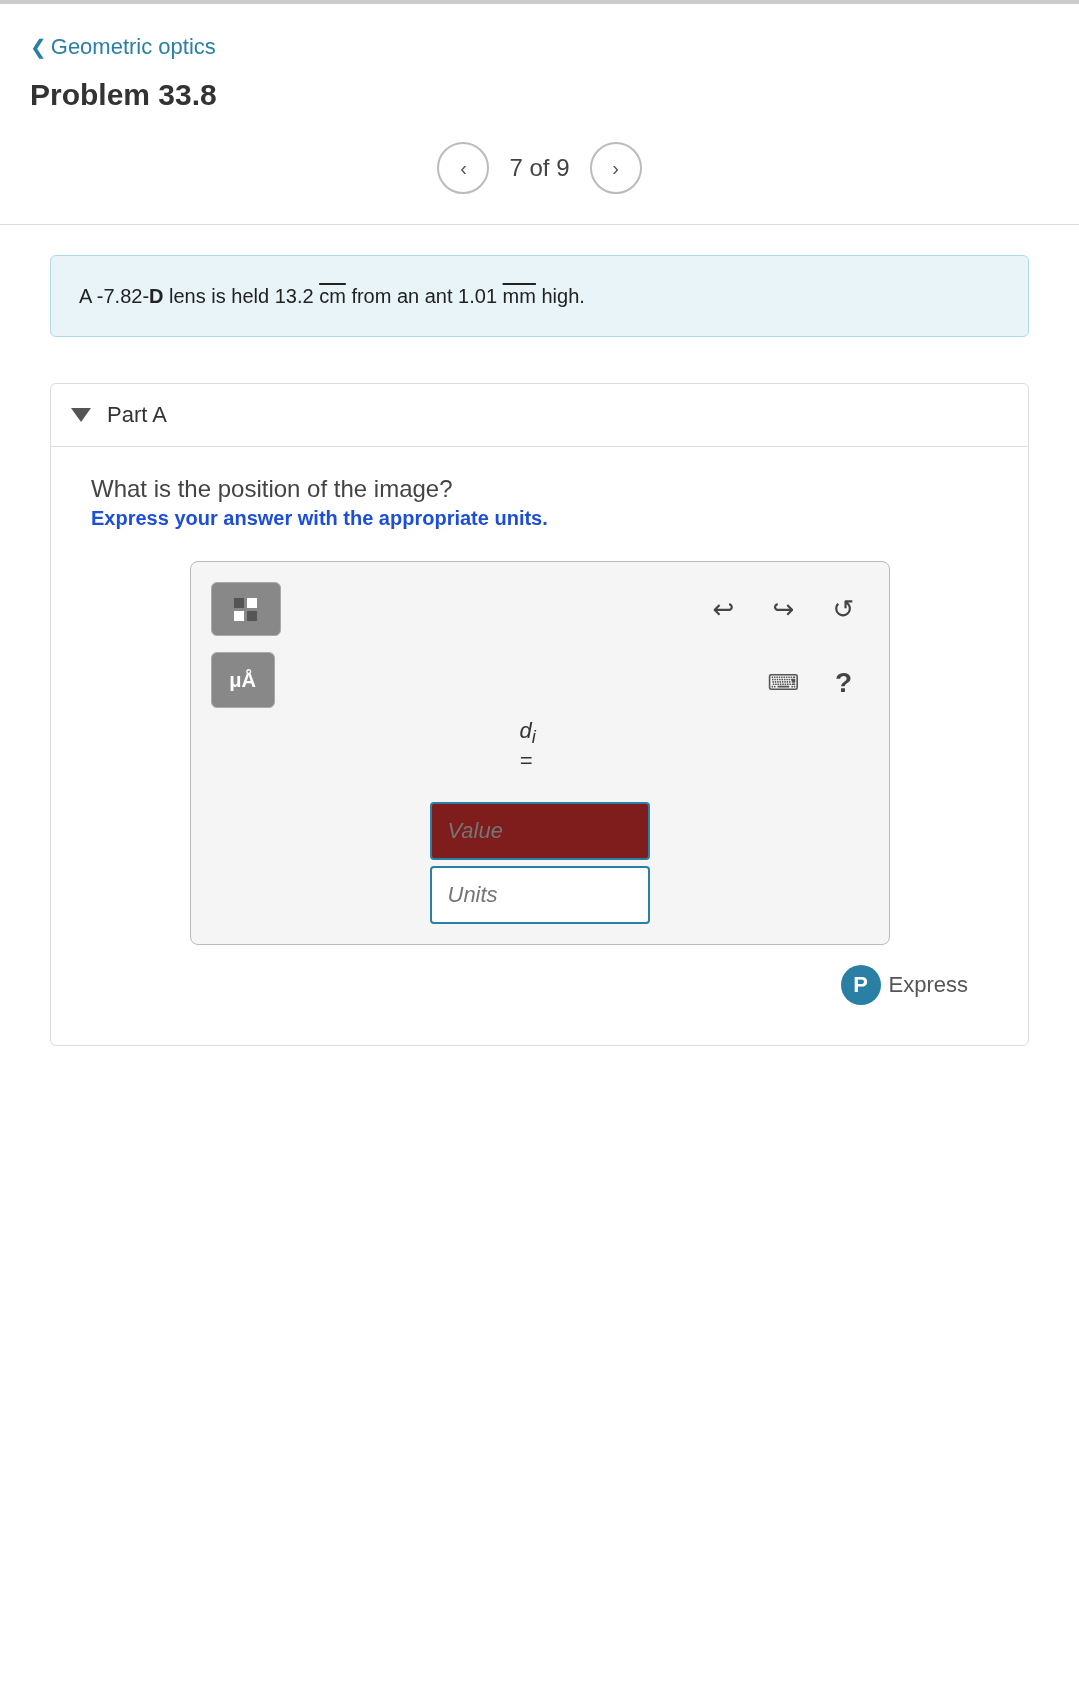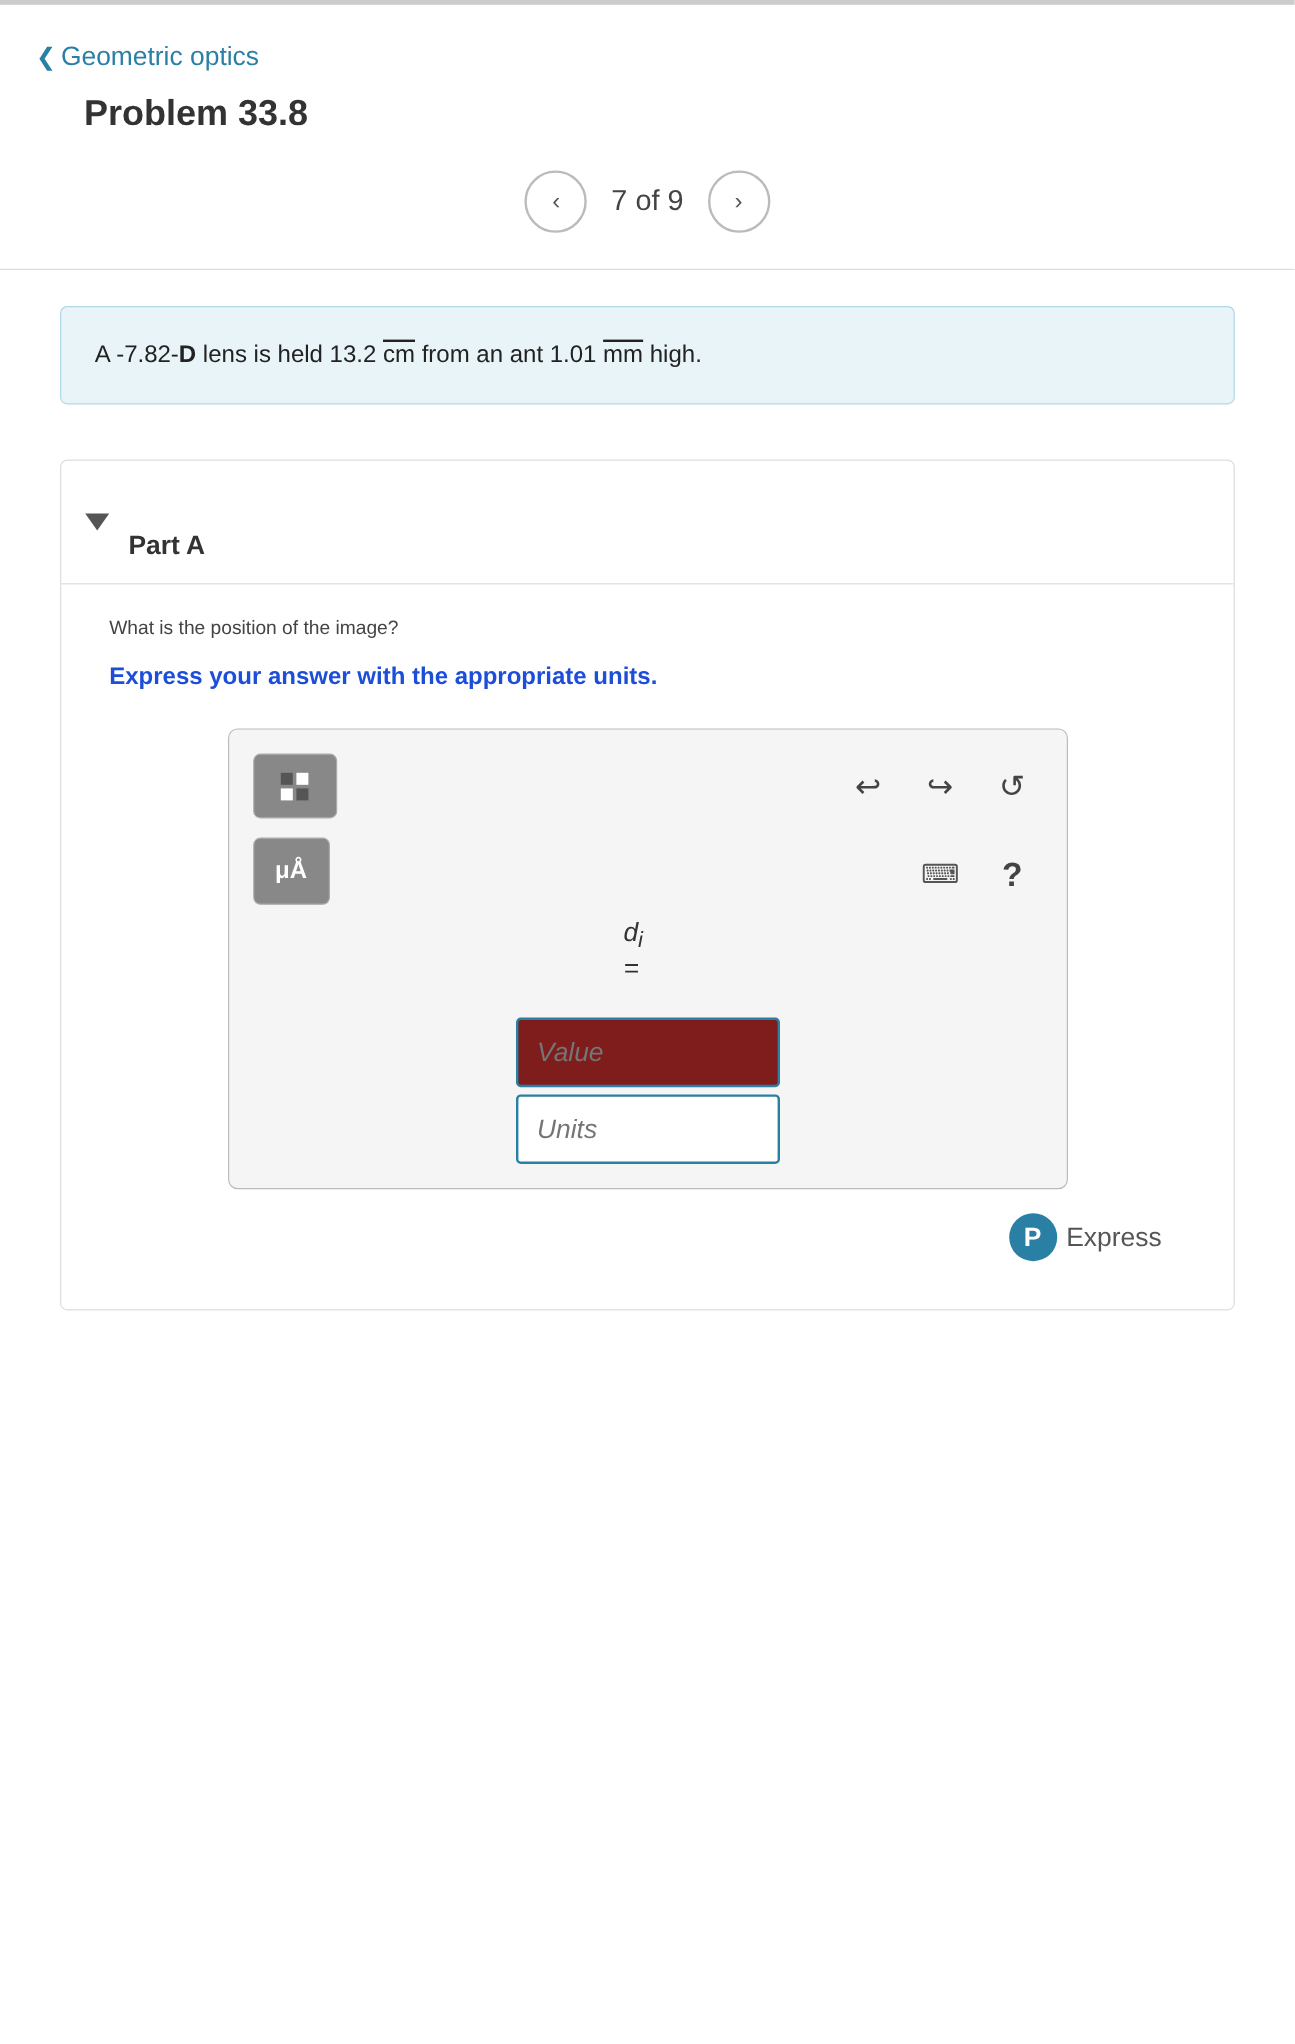--- a/index.html
+++ b/index.html
@@ -41,21 +41,20 @@
       font-size: 20px;
       margin-right: 4px;
       color: #2a7fa5;
     }
 
     .problem-title {
       font-size: 30px;
       font-weight: bold;
       color: #333;
       margin-bottom: 20px;
-      margin-left: 40px;
     }
 
     .navigation-row {
       display: flex;
       align-items: center;
       justify-content: center;
       gap: 20px;
       padding: 10px 0 10px 0;
     }
 
@@ -111,33 +110,31 @@
       width: 0;
       height: 0;
       border-left: 10px solid transparent;
       border-right: 10px solid transparent;
       border-top: 14px solid #555;
       margin-right: 16px;
     }
 
     .part-label {
       font-size: 22px;
-      font-weight: bold;
+      font-weight: normal;
       color: #333;
-      margin-top: 40px;
     }
 
     .part-body {
       padding: 28px 40px 40px 40px;
     }
 
     .question-text {
-      font-size: 16px;
+      font-size: 24px;
       color: #444;
-      margin-bottom: 16px;
     }
 
     .answer-instruction {
       font-size: 20px;
       font-weight: bold;
       color: #1d4ed8;
       margin-bottom: 28px;
       line-height: 1.5;
     }
 

